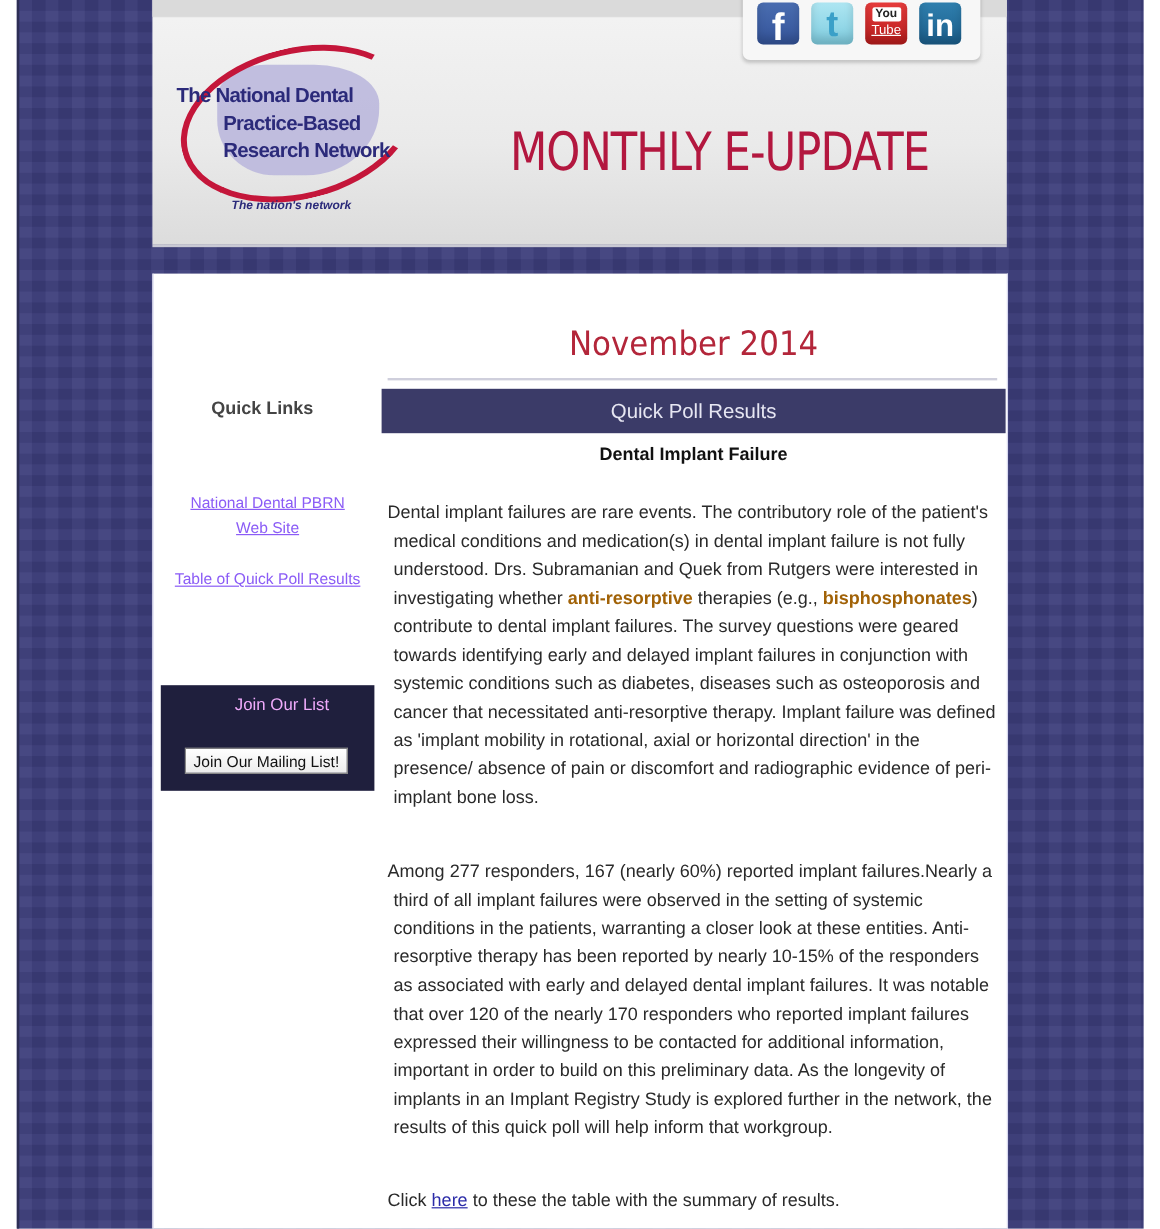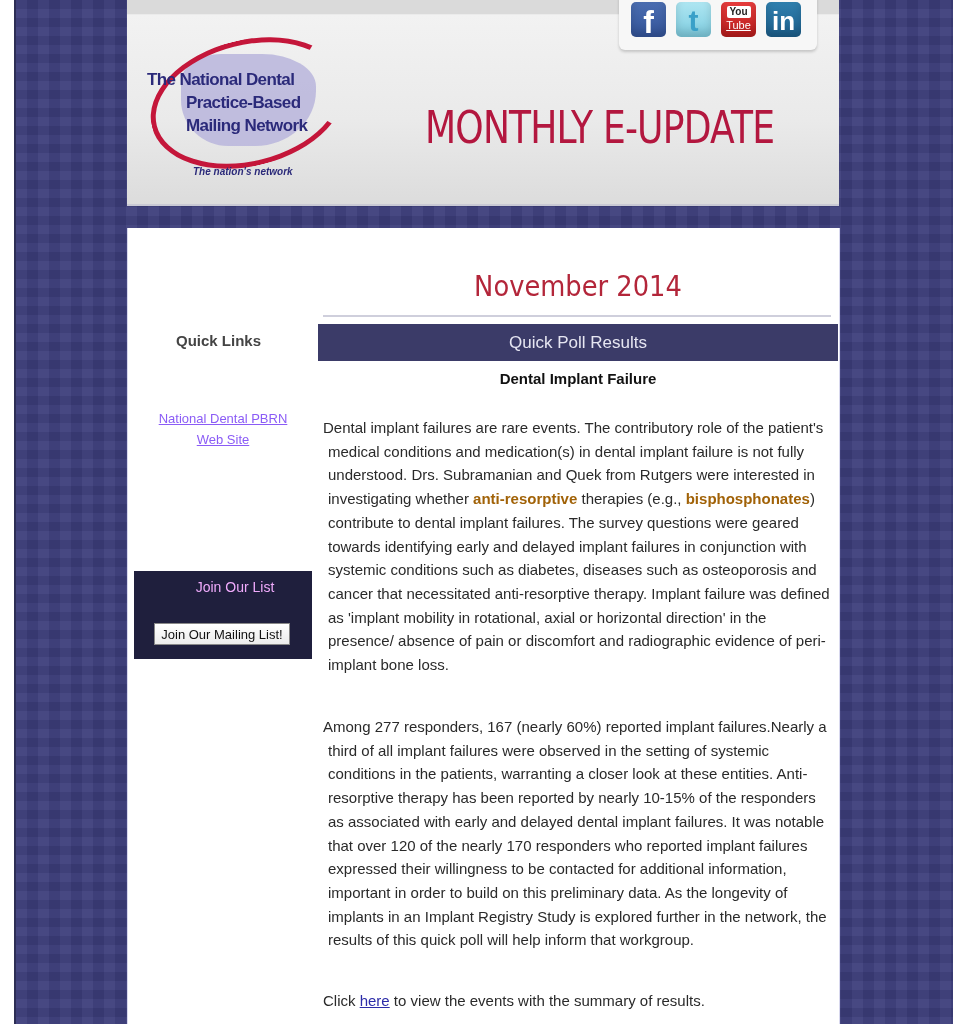--- a/index.html
+++ b/index.html
@@ -139,48 +139,51 @@
     </div>
     <div class="social-icon li"><span>in</span></div>
   </div>
 
   <div class="logo">
     <div class="logo-map"></div>
     <div class="logo-ring"></div>
     <div class="logo-text">
       <span>The National Dental</span>
       <span class="l2">Practice-Based</span>
-      <span class="l3">Mailing Network</span>
+      <span class="l3">Research Network</span>
     </div>
     <div class="logo-tag">The nation's network</div>
   </div>
 
   <div class="masthead-title">MONTHLY E-UPDATE</div>
 </div>
 
 <div class="content">
   <div class="sidebar">
     <div class="ql-title">Quick Links</div>
     <div class="side-link" style="top:180px;">
       <span>National Dental PBRN</span><br>
       <span>Web Site</span>
+    </div>
+    <div class="side-link" style="top:244px;">
+      <span>Table of Quick Poll Results</span>
     </div>
     <div class="join-box">
       <div class="join-title">Join Our List</div>
       <button class="join-btn">Join Our Mailing List!</button>
     </div>
   </div>
 
   <div class="main">
     <div class="date-title">November 2014</div>
     <div class="rule" style="top:55px;"></div>
     <div class="section-bar">Quick Poll Results</div>
     <div class="article-title">Dental Implant Failure</div>
 
     <div class="para" style="top:156px;"><span class="first">Dental implant failures are rare events. The contributory role of the patient's medical conditions and medication(s) in dental implant failure is not fully understood. Drs. Subramanian and Quek from Rutgers were interested in investigating whether </span><b>anti-resorptive</b><span> therapies (e.g., </span><b>bisphosphonates</b><span>) contribute to dental implant failures. The survey questions were geared towards identifying early and delayed implant failures in conjunction with systemic conditions such as diabetes, diseases such as osteoporosis and cancer that necessitated anti-resorptive therapy. Implant failure was defined as 'implant mobility in rotational, axial or horizontal direction' in the presence/ absence of pain or discomfort and radiographic evidence of peri-implant bone loss.</span></div>
 
     <div class="para" style="top:455px;"><span class="first">Among 277 responders, 167 (nearly 60%) reported implant failures.Nearly a third of all implant failures were observed in the setting of systemic conditions in the patients, warranting a closer look at these entities. Anti-resorptive therapy has been reported by nearly 10-15% of the responders as associated with early and delayed dental implant failures. It was notable that over 120 of the nearly 170 responders who reported implant failures expressed their willingness to be contacted for additional information, important in order to build on this preliminary data. As the longevity of implants in an Implant Registry Study is explored further in the network, the results of this quick poll will help inform that workgroup.</span></div>
 
-    <div class="click-line"><span>Click </span><a>here</a><span> to view the events with the summary of results.</span></div>
+    <div class="click-line"><span>Click </span><a>here</a><span> to these the table with the summary of results.</span></div>
 
     <div class="rule" style="top:784px;"></div>
   </div>
 </div>
 
 </body></html>

